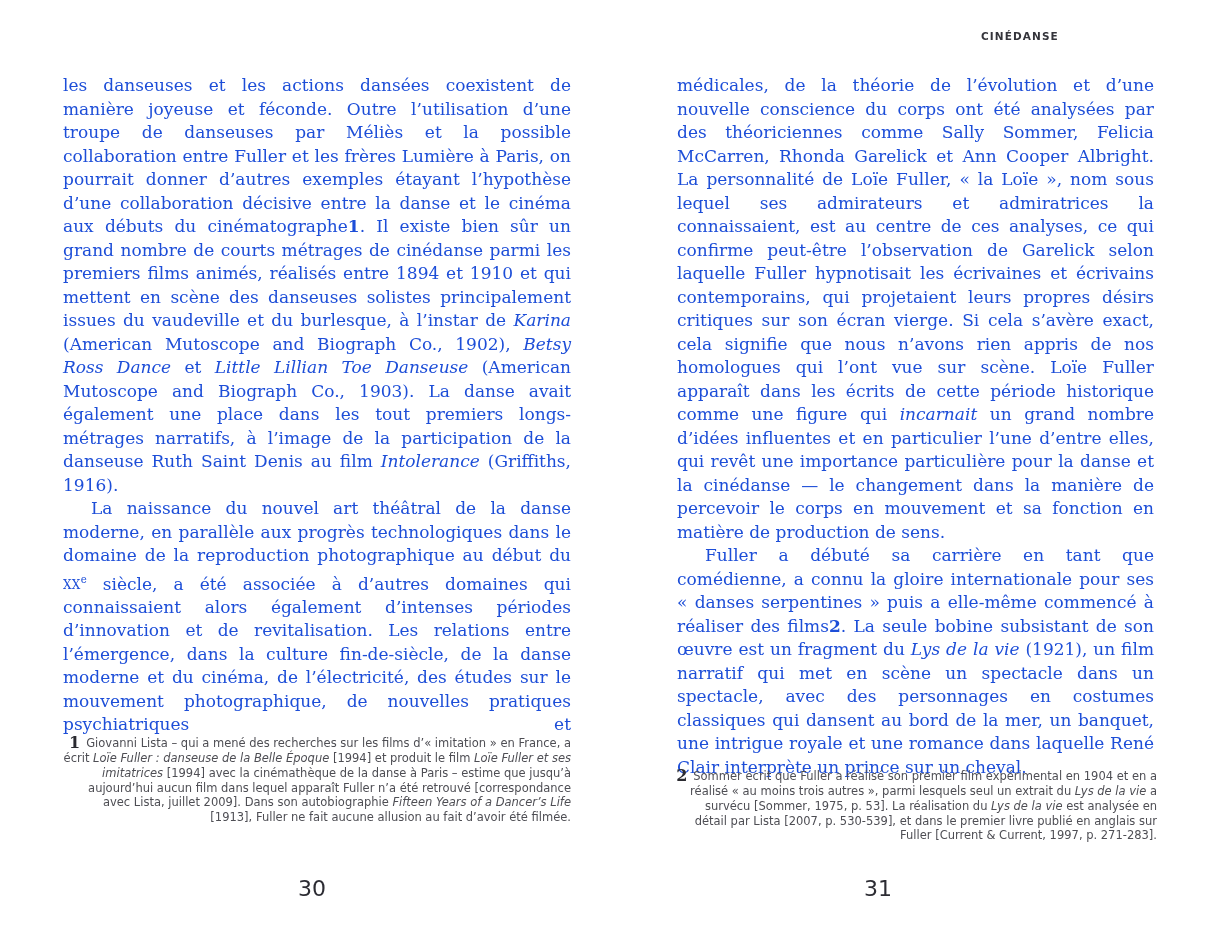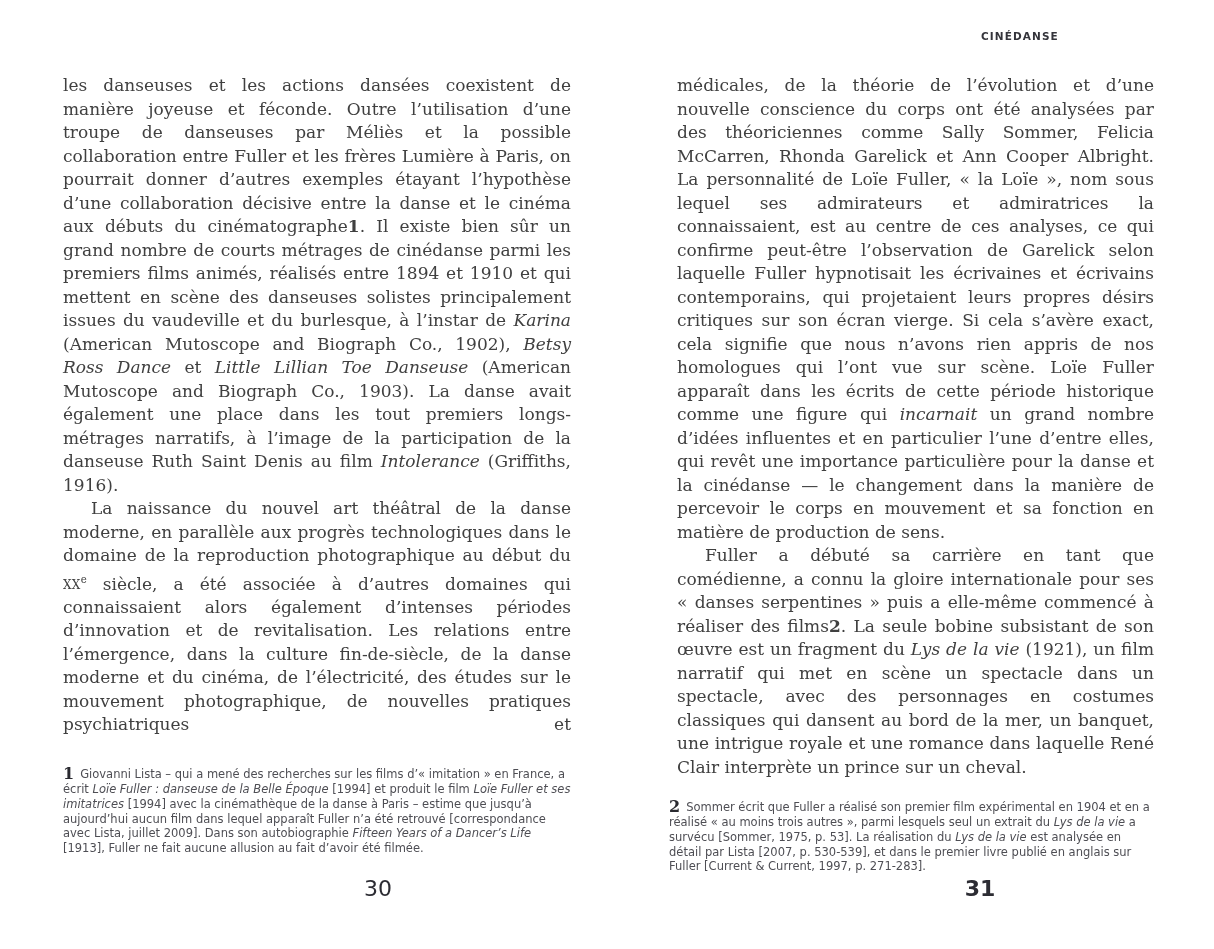--- a/index.html
+++ b/index.html
@@ -22,60 +22,59 @@
     font-size: 10.5px;
     font-weight: 700;
     letter-spacing: 1.1px;
     color: #34343b;
   }
   .body-text {
     position: absolute;
     font-family: "DejaVu Serif", "Liberation Serif", serif;
     font-size: 17px;
     line-height: 23.5px;
-    color: #404040;
+    color: #1d4ed8;
     text-align: justify;
   }
   .body-text p { margin: 0; }
   .body-text p.indent { text-indent: 28px; }
   .body-text p.cont { text-align-last: justify; }
   .left-body  { left: 63px;  top: 74px; width: 508px; }
   .right-body { left: 677px; top: 74px; width: 477px; }
 
   .footnote {
     position: absolute;
     font-family: "DejaVu Sans", "Liberation Sans", sans-serif;
     font-size: 11.5px;
     line-height: 14.8px;
     color: #4e4e54;
-    text-align: left;
-    margin-top: 31px;
+    text-align: right;
   }
   .left-footnote  { left: 63px;  top: 735px; width: 508px; }
   .right-footnote { left: 669px; top: 768px; width: 488px; }
   .fn-marker {
     font-family: "DejaVu Serif", "Liberation Serif", serif;
     font-weight: 700;
     font-size: 16px;
     line-height: 1;
     color: #2a2a30;
     margin-right: 6px;
     vertical-align: -1px;
   }
   .page-number {
     position: absolute;
     top: 876px;
     width: 160px;
-    text-align: center;
+    text-align: left;
     font-family: "DejaVu Sans", "Liberation Sans", sans-serif;
     font-size: 22px;
     color: #2c2c33;
   }
   .left-pagenum  { left: 298px; }
-  .right-pagenum { left: 900px; font-weight: bold; }
+  .right-pagenum { left: 864px; }
 
   .run-i   { font-style: italic; }
   .run-b   { font-weight: 700; }
   .run-sc  { font-variant: small-caps; letter-spacing: .3px; margin-top: 20px; }
   .run-sup { vertical-align: super; font-size: 0.6em; }
 </style>
 </head>
 <body>
 
 <div class="spread">

